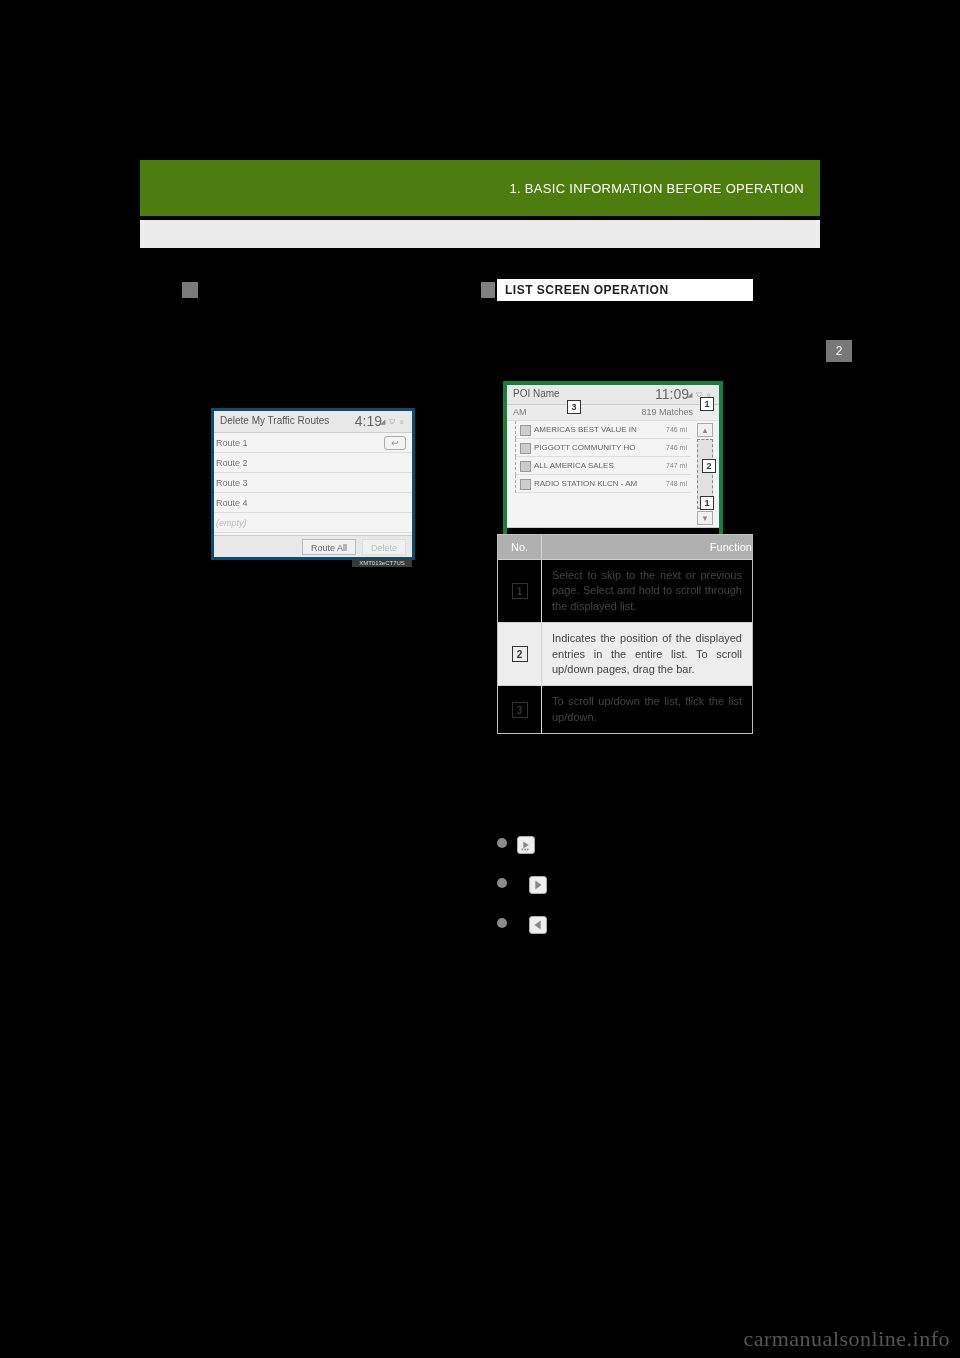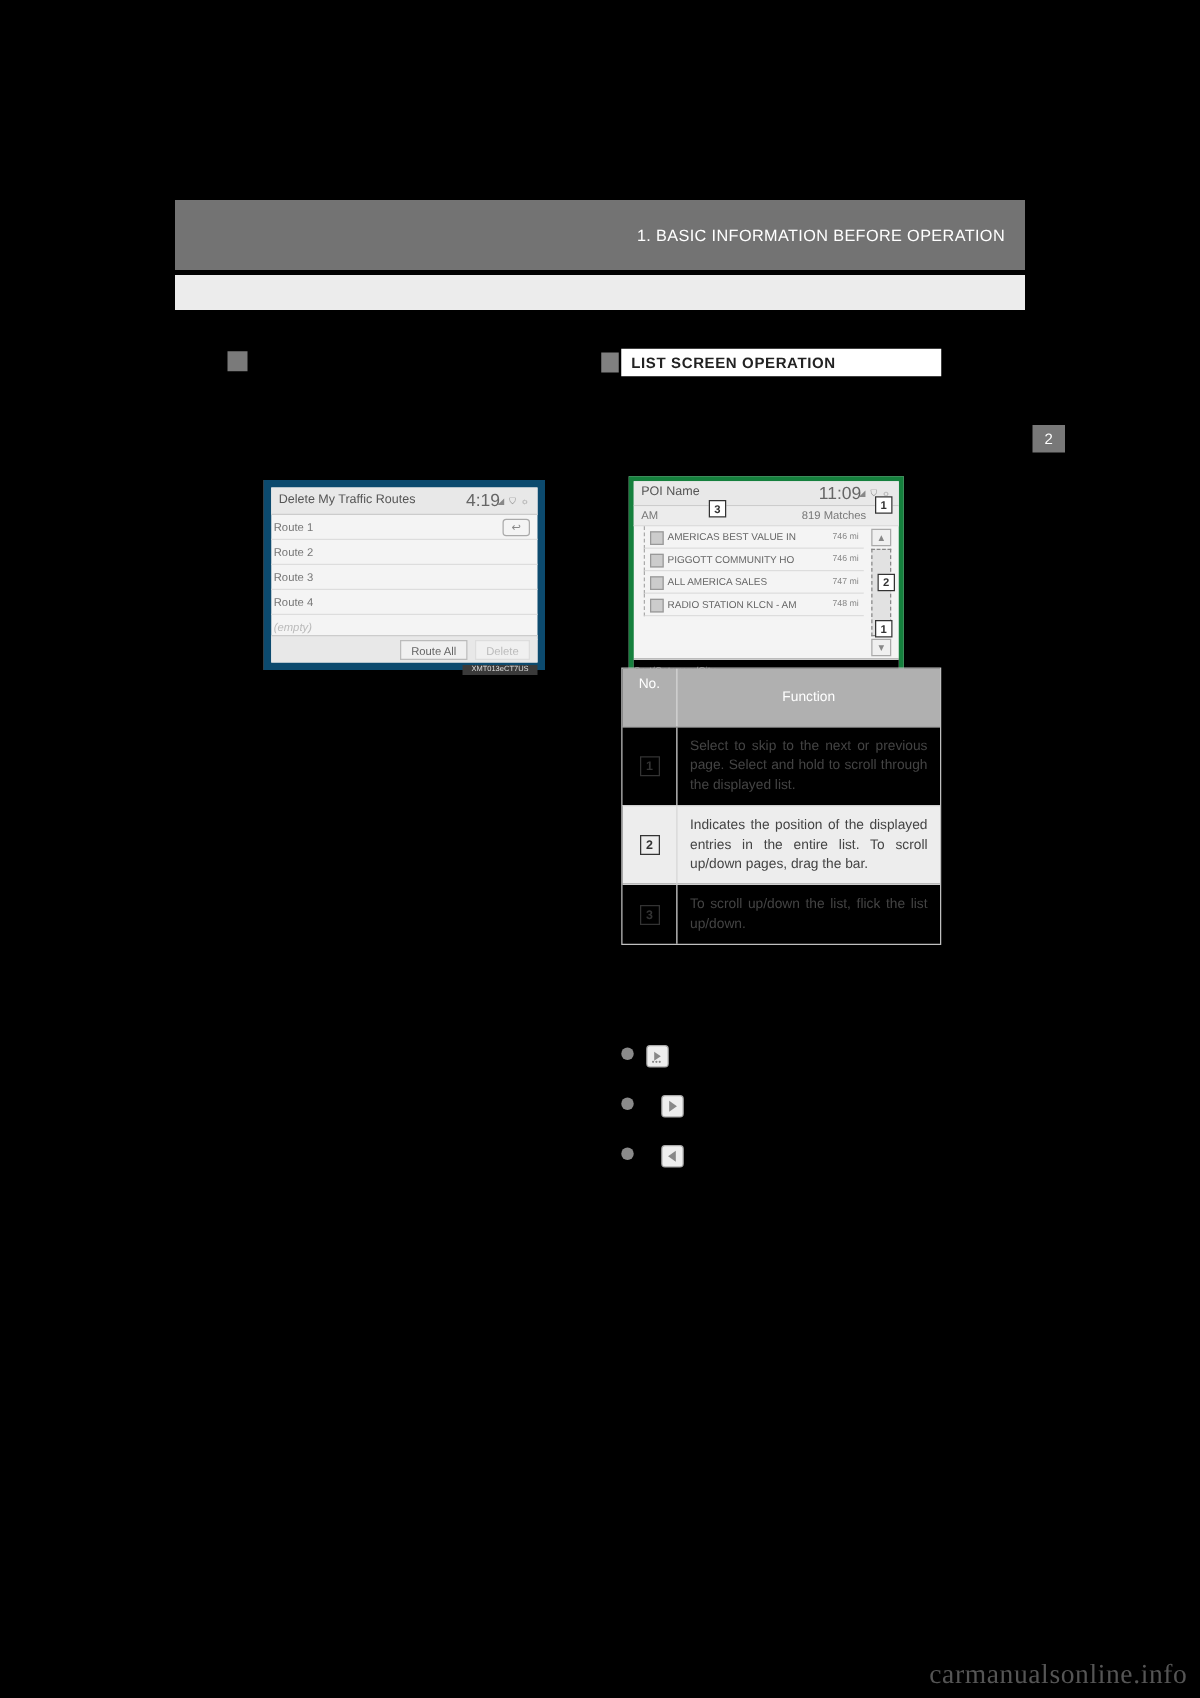--- a/index.html
+++ b/index.html
@@ -9,21 +9,21 @@
     width: 960px;
     height: 1358px;
     background: #000;
   }
   .header-bar {
     position: absolute;
     left: 140px;
     top: 160px;
     width: 680px;
     height: 56px;
-    background: #737373;
+    background: #4d7c0f;
   }
   .header-title {
     position: absolute;
     right: 16px;
     top: 50%;
     transform: translateY(-50%);
     font-size: 13px;
     color: #fff;
     letter-spacing: 0.3px;
   }
@@ -56,25 +56,25 @@
     background: #787878;
     color: #fff;
     font-size: 12px;
     text-align: center;
     line-height: 22px;
   }
   
   .shot1 {
     position: absolute;
     left: 211px;
-    top: 384px;
-    width: 225px;
+    top: 408px;
+    width: 204px;
     height: 152px;
     background: #f4f4f4;
-    border: 6px solid #0c4a6e;
+    border: 3px solid #0c4a6e;
   }
   .shot1 .titlebar {
     height: 22px;
     background: #e8e8e8;
     border-bottom: 1px solid #ccc;
     position: relative;
     font-size: 10px;
     color: #555;
   }
   .shot1 .titlebar .tleft { position: absolute; left: 6px; top: 4px; }
@@ -272,21 +272,21 @@
     font-size: 11px;
     color: #444;
   }
   .ftable .thead {
     display: flex;
     background: #b0b0b0;
     color: #fff;
     font-size: 11px;
   }
   .ftable .thead .c1 { width: 44px; text-align: center; padding: 6px 0; border-right: 1px solid #d6d6d6; }
-  .ftable .thead .c2 { flex: 1; text-align: center; padding: 17px 0; }
+  .ftable .thead .c2 { flex: 1; text-align: right; padding: 6px 0; }
   .ftable .trow {
     display: flex;
     border-top: 1px solid #d0d0d0;
   }
   .ftable .trow.alt { background: #ededed; }
   .ftable .trow .c1 {
     width: 44px;
     border-right: 1px solid #d6d6d6;
     display: flex;
     align-items: center;

